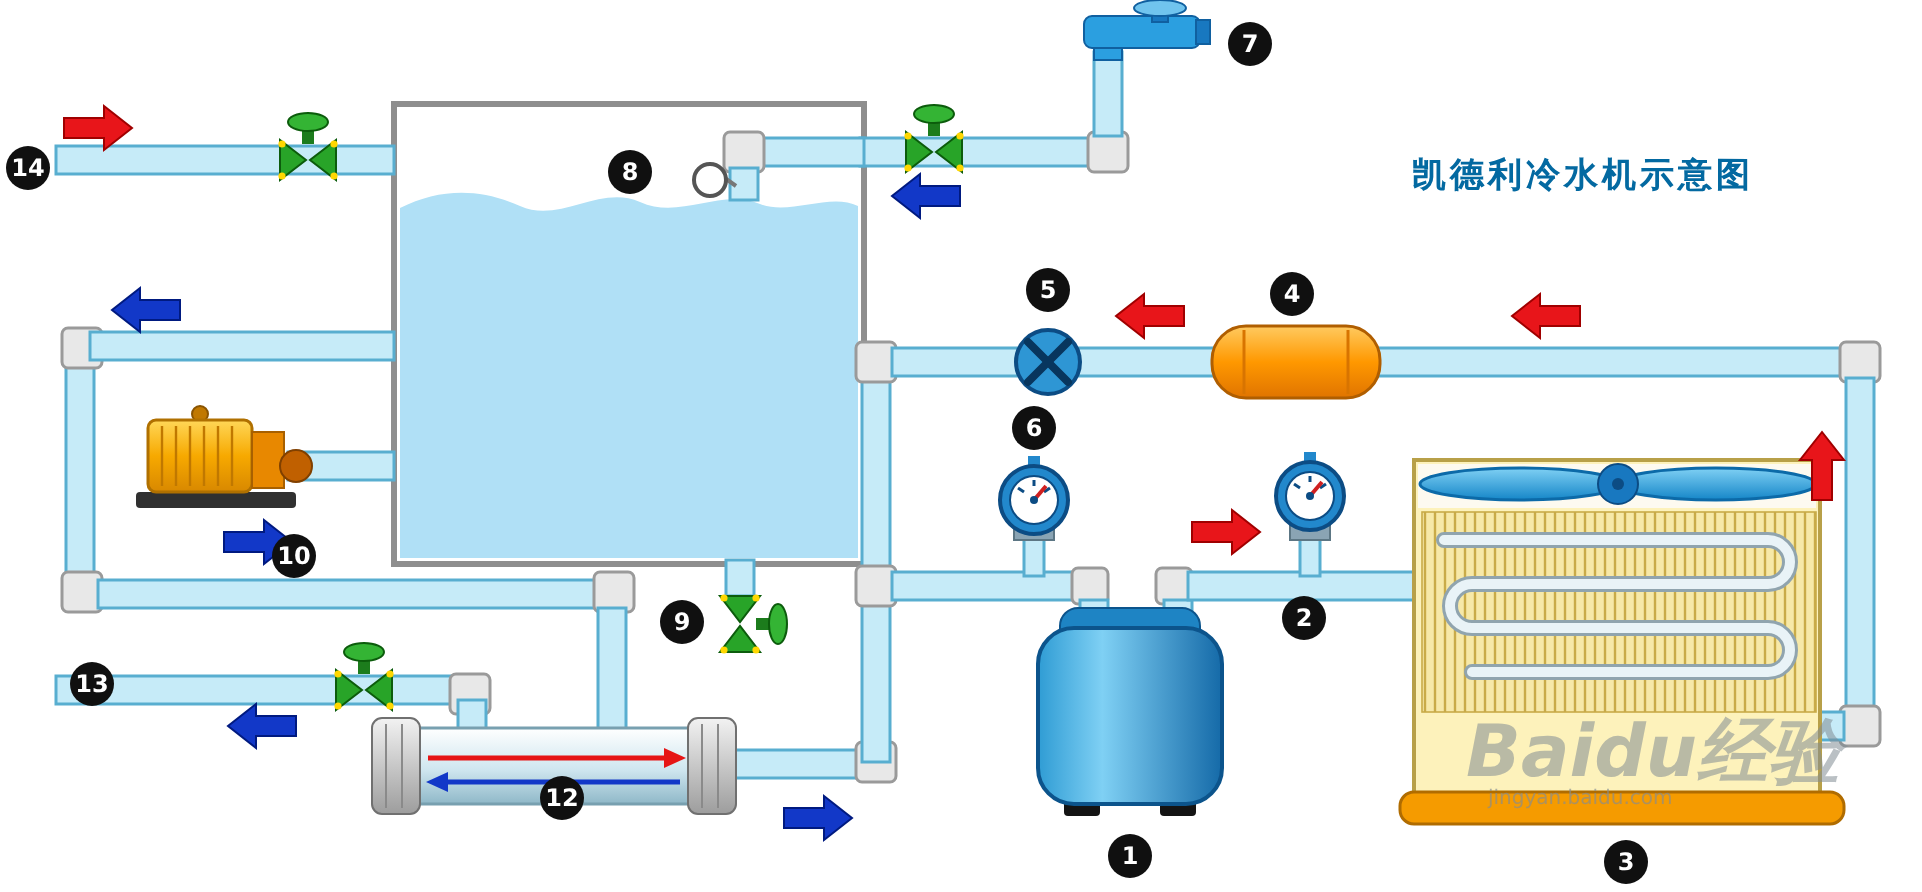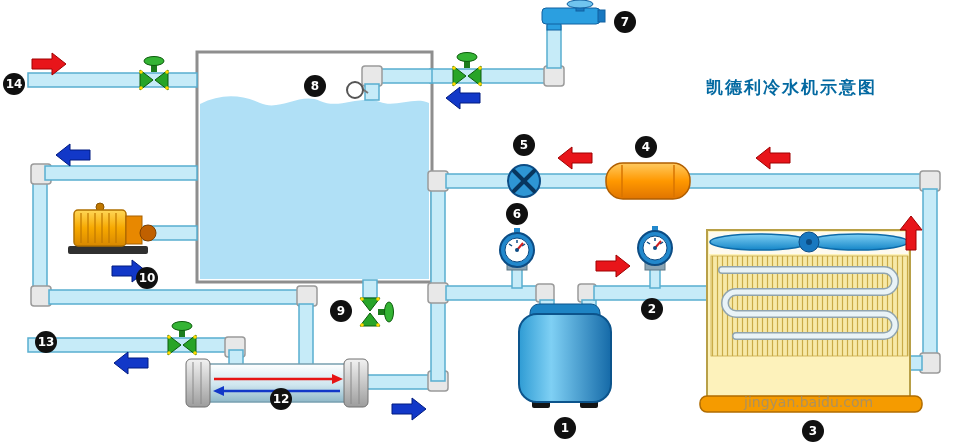--- a/index.html
+++ b/index.html
@@ -7,21 +7,21 @@
          font-family:"DejaVu Sans","Liberation Sans",sans-serif;}
   #stage svg{position:absolute;left:0;top:0;}
   .pipe{fill:#c6ebf8;stroke:#58aed0;stroke-width:1.5;}
   .fit{fill:#e8e8e8;stroke:#9a9a9a;stroke-width:1.5;rx:3;}
   .badge{position:absolute;width:22px;height:22px;border-radius:50%;background:#101010;
          color:#fff;font-size:12px;font-weight:bold;line-height:22px;text-align:center;z-index:5;}
   #title{position:absolute;left:706px;top:76px;color:#0369a1;font-size:17px;font-weight:bold;
          letter-spacing:2px;z-index:6;}
   #wm-brand{position:absolute;left:733px;top:352px;font-size:36px;font-weight:bold;font-style:italic;
             color:rgba(130,140,148,0.55);z-index:6;}
-  #wm-url{position:absolute;left:744px;top:394px;font-size:14px;color:rgba(130,140,148,0.65);z-index:6;text-align:right;}
+  #wm-url{position:absolute;left:744px;top:394px;font-size:10px;color:rgba(130,140,148,0.65);z-index:6;text-align:right;}
 </style>
 </head>
 <body>
 
 <div id="stage">
 
 <svg width="961" height="446" viewBox="0 0 961 446">
   <defs>
     <linearGradient id="gradPump" x1="0" y1="0" x2="0" y2="1">
       <stop offset="0" stop-color="#ffd758"></stop>
@@ -269,15 +269,16 @@
 <div class="badge" style="left:506px;top:203px;">6</div>
 <div class="badge" style="left:614px;top:11px;">7</div>
 <div class="badge" style="left:304px;top:75px;">8</div>
 <div class="badge" style="left:330px;top:300px;">9</div>
 <div class="badge" style="left:92px;top:267px;margin-left:44px;">10</div>
 <div class="badge" style="left:3px;top:73px;">14</div>
 <div class="badge" style="left:270px;top:388px;">12</div>
 <div class="badge" style="left:3px;top:331px;margin-left:32px;">13</div>
 
 <div id="title">凯德利冷水机示意图</div>
+<div id="wm-brand">Baidu经验</div>
 <div id="wm-url">jingyan.baidu.com</div>
 
 </div>
 
 </body></html>

